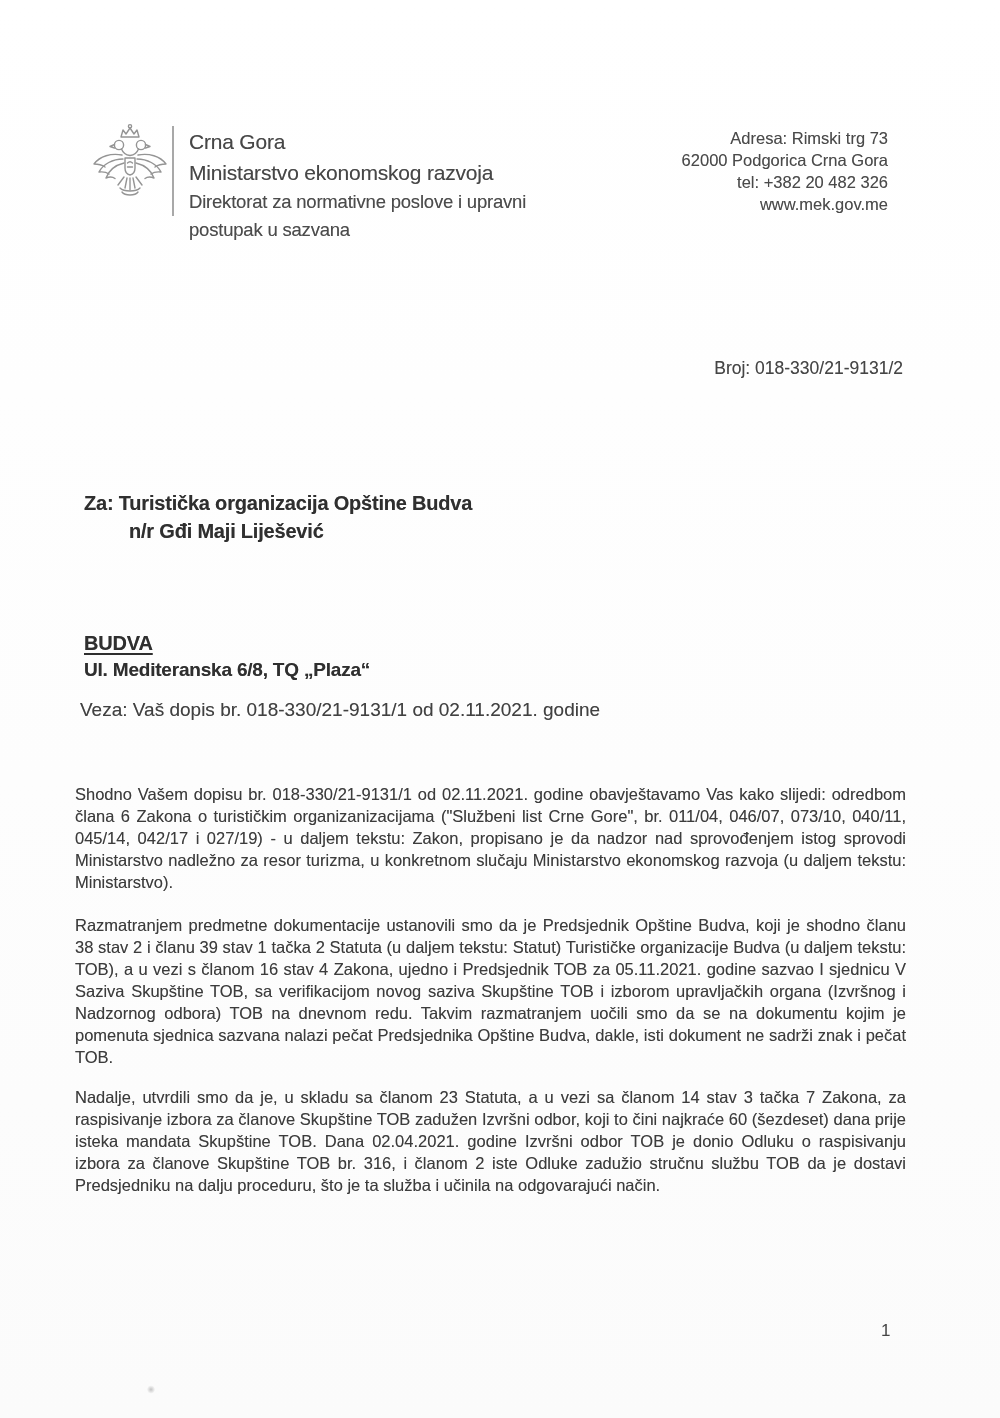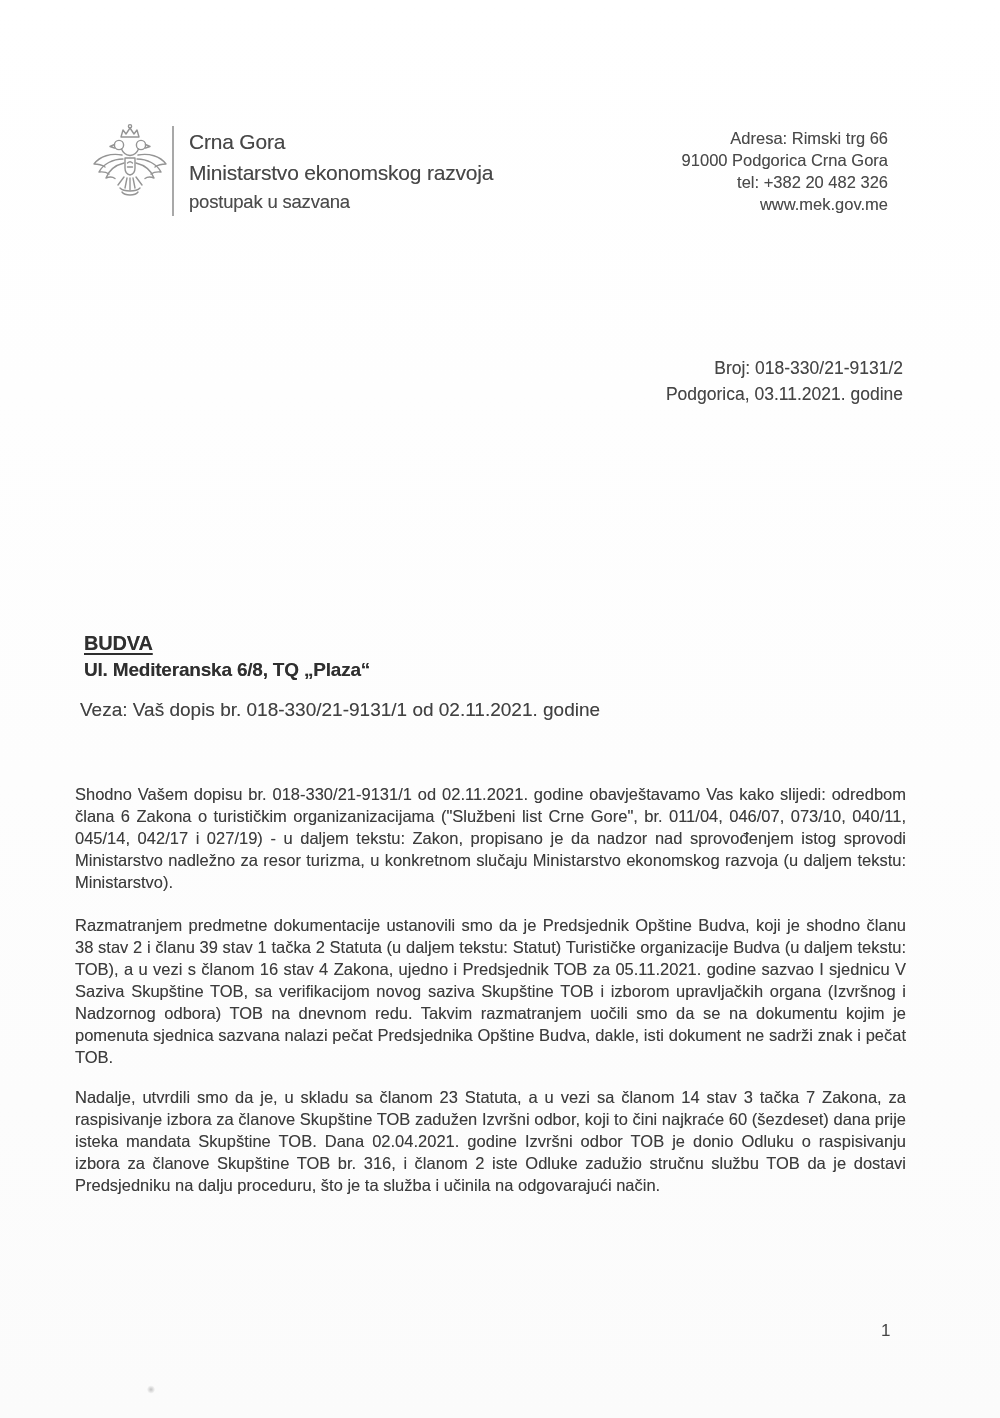--- a/index.html
+++ b/index.html
@@ -143,35 +143,39 @@
         <path d="M38 70 C41 74 51 74 54 70"></path>
       </g>
     </svg>
   </div>
 
   <div class="lh-sep"></div>
 
   <div class="org">
     <div class="org-country">Crna Gora</div>
     <div class="org-ministry">Ministarstvo ekonomskog razvoja</div>
+    <div class="org-dir">Direktorat za normativne poslove i upravni</div>
     <div class="org-dir">postupak u sazvana</div>
   </div>
 
   <div class="contact">
-    <div>Adresa: Rimski trg 66</div>
-    <div>91000 Podgorica Crna Gora</div>
+    <div>Adresa: Rimski trg 73</div>
+    <div>62000 Podgorica Crna Gora</div>
     <div>tel: +382 20 482 326</div>
     <div>www.mek.gov.me</div>
   </div>
 
   <div class="ref">
     <div>Broj: 018-330/21-9131/2</div>
-    <div>Podgorica, 03.11.2021. godine</div>
   </div>
 
+  <div class="za">
+    <div>Za: Turistička organizacija Opštine Budva</div>
+    <div class="za-attn">n/r Gđi Maji Liješević</div>
+  </div>
 
   <div class="budva">
     <div class="budva-city">BUDVA</div>
     <div class="budva-street">Ul. Mediteranska 6/8, TQ „Plaza“</div>
   </div>
 
   <div class="veza">Veza: Vaš dopis br. 018-330/21-9131/1 od 02.11.2021. godine</div>
 
   <p class="para p1">Shodno Vašem dopisu br. 018-330/21-9131/1 od 02.11.2021. godine obavještavamo Vas kako slijedi: odredbom člana 6 Zakona o turističkim organizanizacijama ("Službeni list Crne Gore", br. 011/04, 046/07, 073/10, 040/11, 045/14, 042/17 i 027/19) - u daljem tekstu: Zakon, propisano je da nadzor nad sprovođenjem istog sprovodi Ministarstvo nadležno za resor turizma, u konkretnom slučaju Ministarstvo ekonomskog razvoja (u daljem tekstu: Ministarstvo).</p>
   <p class="para p2">Razmatranjem predmetne dokumentacije ustanovili smo da je Predsjednik Opštine Budva, koji je shodno članu 38 stav 2 i članu 39 stav 1 tačka 2 Statuta (u daljem tekstu: Statut) Turističke organizacije Budva (u daljem tekstu: TOB), a u vezi s članom 16 stav 4 Zakona, ujedno i Predsjednik TOB za 05.11.2021. godine sazvao I sjednicu V Saziva Skupštine TOB, sa verifikacijom novog saziva Skupštine TOB i izborom upravljačkih organa (Izvršnog i Nadzornog odbora) TOB na dnevnom redu. Takvim razmatranjem uočili smo da se na dokumentu kojim je pomenuta sjednica sazvana nalazi pečat Predsjednika Opštine Budva, dakle, isti dokument ne sadrži znak i pečat TOB.</p>

